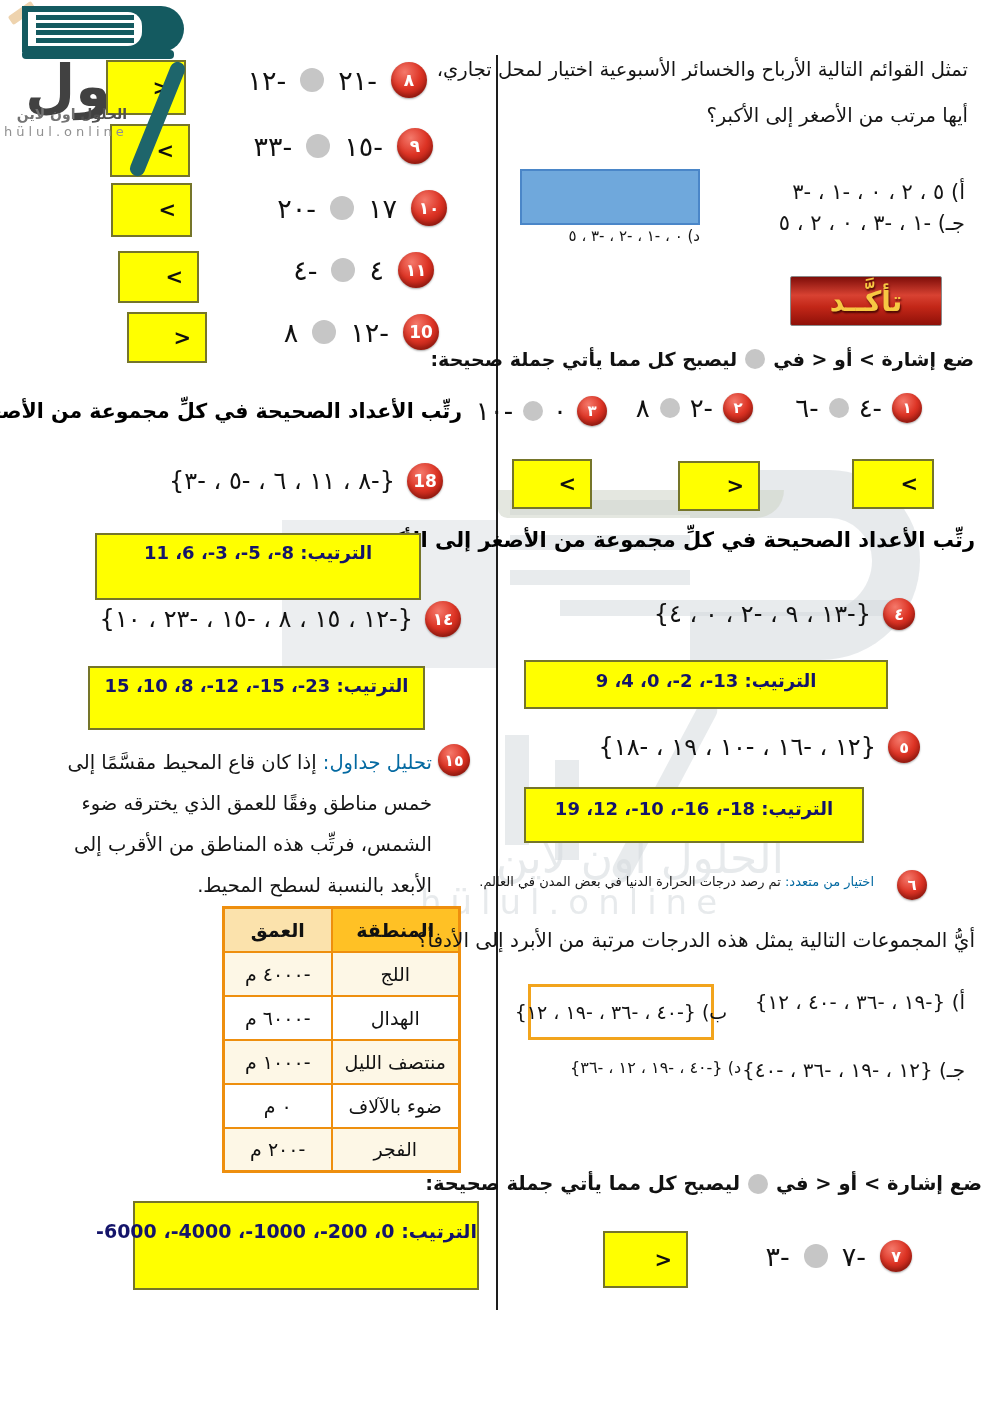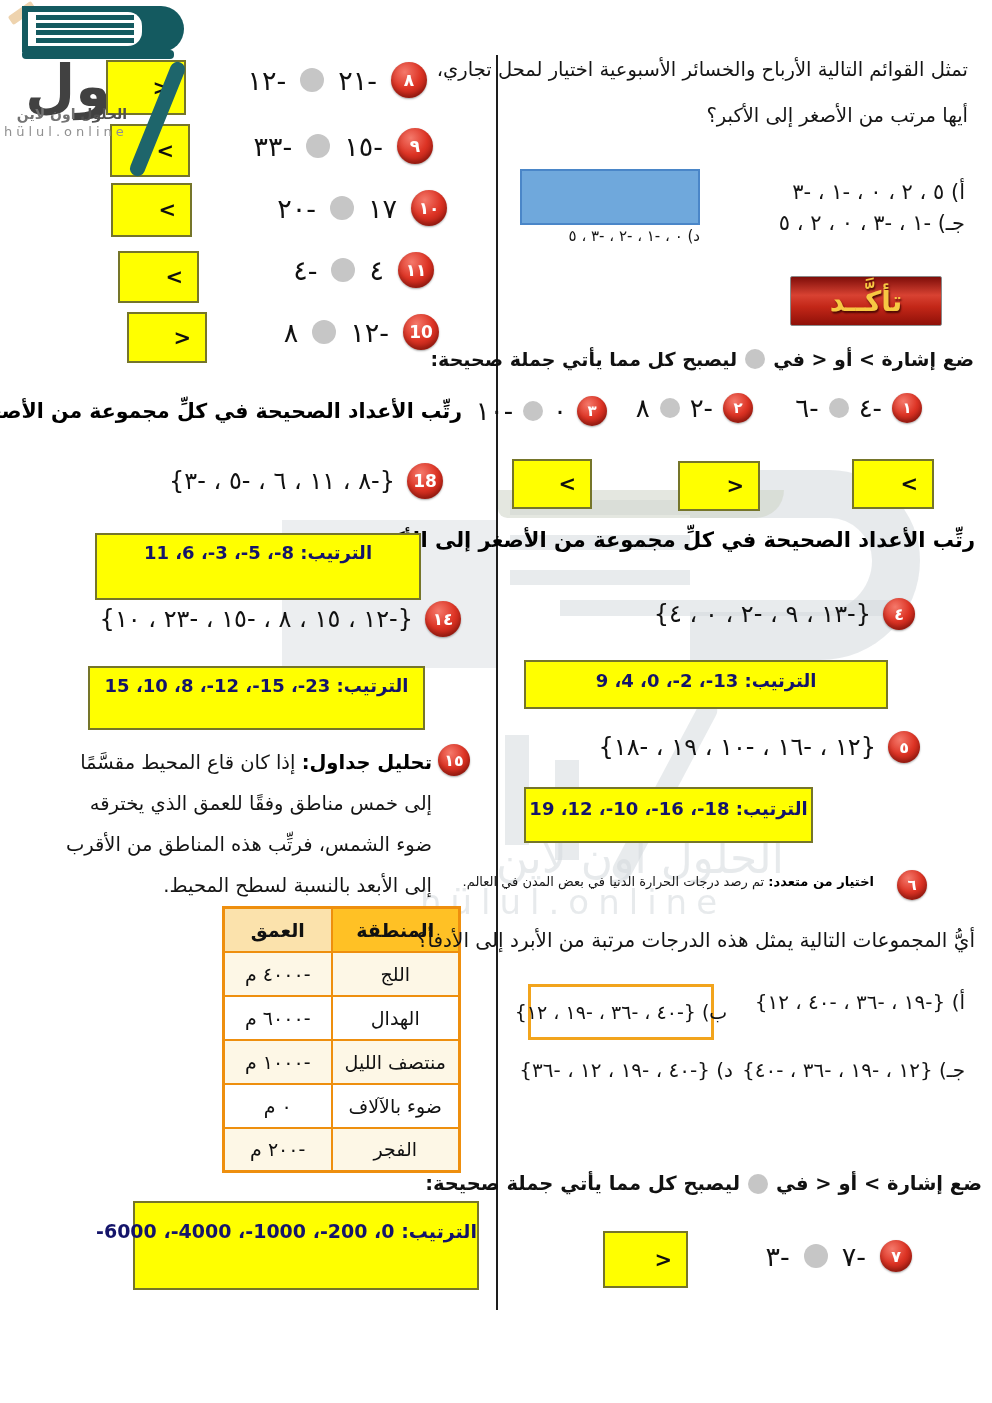--- a/index.html
+++ b/index.html
@@ -25,21 +25,21 @@
   
   .ybox{position:absolute;background:#ffff00;border:2px solid #75752a;z-index:5;
     display:flex;align-items:center;justify-content:flex-end;padding:0 14px}
   .sg{direction:ltr;unicode-bidi:isolate;font-weight:bold;font-size:21px;color:#101010}
   .yans{position:absolute;background:#ffff00;border:2px solid #75752a;z-index:5;
     text-align:center;direction:rtl;padding-top:7px}
   .ansline{font-weight:bold;color:#14146a;font-size:18px;white-space:nowrap}
   
   .h1{position:absolute;font-weight:bold;font-size:21px;color:#000;direction:rtl;white-space:nowrap;z-index:3}
   .txt{position:absolute;direction:rtl;color:#151515;z-index:3}
-  .bluelabel{color:#000000;font-weight:bold}
+  .bluelabel{color:#0369a1;font-weight:normal}
   
   .banner{position:absolute;left:790px;top:276px;width:152px;height:50px;z-index:3;
     background:linear-gradient(180deg,#7e0d09 0%,#d84232 38%,#c32718 62%,#8f1008 100%);
     border:1px solid #8a8a8a;border-radius:2px;color:#f7c843;display:flex;align-items:center;
     justify-content:center;font-size:28px;font-weight:bold;text-shadow:1px 2px 2px #4d0803}
   .vline{position:absolute;left:496px;top:55px;width:2px;height:1255px;background:#1d1d1d;z-index:2}
   .bluebox{position:absolute;left:520px;top:169px;width:180px;height:56px;z-index:5;
     background:#6fa8dc;border:2px solid #4a86c8}
   .optbox{position:absolute;left:528px;top:984px;width:186px;height:56px;z-index:4;
     border:3px solid #f2a41c;display:flex;align-items:center;justify-content:center;
@@ -271,37 +271,37 @@
   <span class="num">{-١٣ ، ٩ ، -٢ ، ٠ ، ٤}</span>
 </div>
 <div class="yans" style="left:524px;top:660px;width:364px;height:49px;padding-top:8px">
   <span class="ansline">الترتيب: ⁦-13⁩، ⁦-2⁩، 0، 4، 9</span>
 </div>
 
 <div class="crow" style="right:72px;top:731px;font-size:24px;column-gap:12px">
   <div class="badge b32">٥</div>
   <span class="num">{١٢ ، -١٦ ، -١٠ ، ١٩ ، -١٨}</span>
 </div>
-<div class="yans" style="left:524px;top:787px;width:289px;height:56px;padding-top:9px">
+<div class="yans" style="left:524px;top:787px;width:340px;height:56px;padding-top:9px">
   <span class="ansline">الترتيب: ⁦-18⁩، ⁦-16⁩، ⁦-10⁩، 12، 19</span>
 </div>
 
 <div class="badge b30 abs" style="right:65px;top:870px;z-index:4">٦</div>
 <div class="txt nowrap" style="right:118px;top:874px;font-size:13px">
   <span class="bluelabel">اختيار من متعدد:</span>
   <span>تم رصد درجات الحرارة الدنيا في بعض المدن في العالم.</span>
 </div>
 <div class="txt nowrap" style="right:17px;top:928px;font-size:20px">أيُّ المجموعات التالية يمثل هذه الدرجات مرتبة من الأبرد إلى الأدفأ؟</div>
 
 <div class="txt nowrap" style="right:27px;top:990px;font-size:20px">أ) {-١٩ ، -٣٦ ، -٤٠ ، ١٢}</div>
 <div class="optbox">
   <span>ب) {-٤٠ ، -٣٦ ، -١٩ ، ١٢}</span>
 </div>
 <div class="txt nowrap" style="right:27px;top:1058px;font-size:20px">جـ) {١٢ ، -١٩ ، -٣٦ ، -٤٠}</div>
-<div class="txt nowrap" style="right:259px;top:1058px;font-size:20px">د) {-٤٠ ، -١٩ ، ١٢ ، -٣٦}</div>
+<div class="txt nowrap" style="right:251px;top:1058px;font-size:16px">د) {-٤٠ ، -١٩ ، ١٢ ، -٣٦}</div>
 
 <div class="crow" style="right:10px;top:1172px;font-size:19.5px;column-gap:8px;font-weight:bold;z-index:3">
   <span>ضع إشارة &gt; أو &lt; في</span>
   <span class="dot d20"></span>
   <span>ليصبح كل مما يأتي جملة صحيحة:</span>
 </div>
 
 <div class="crow" style="right:80px;top:1240px;font-size:27px;column-gap:14px">
   <div class="badge b32">٧</div>
   <span class="num">-٧</span>

